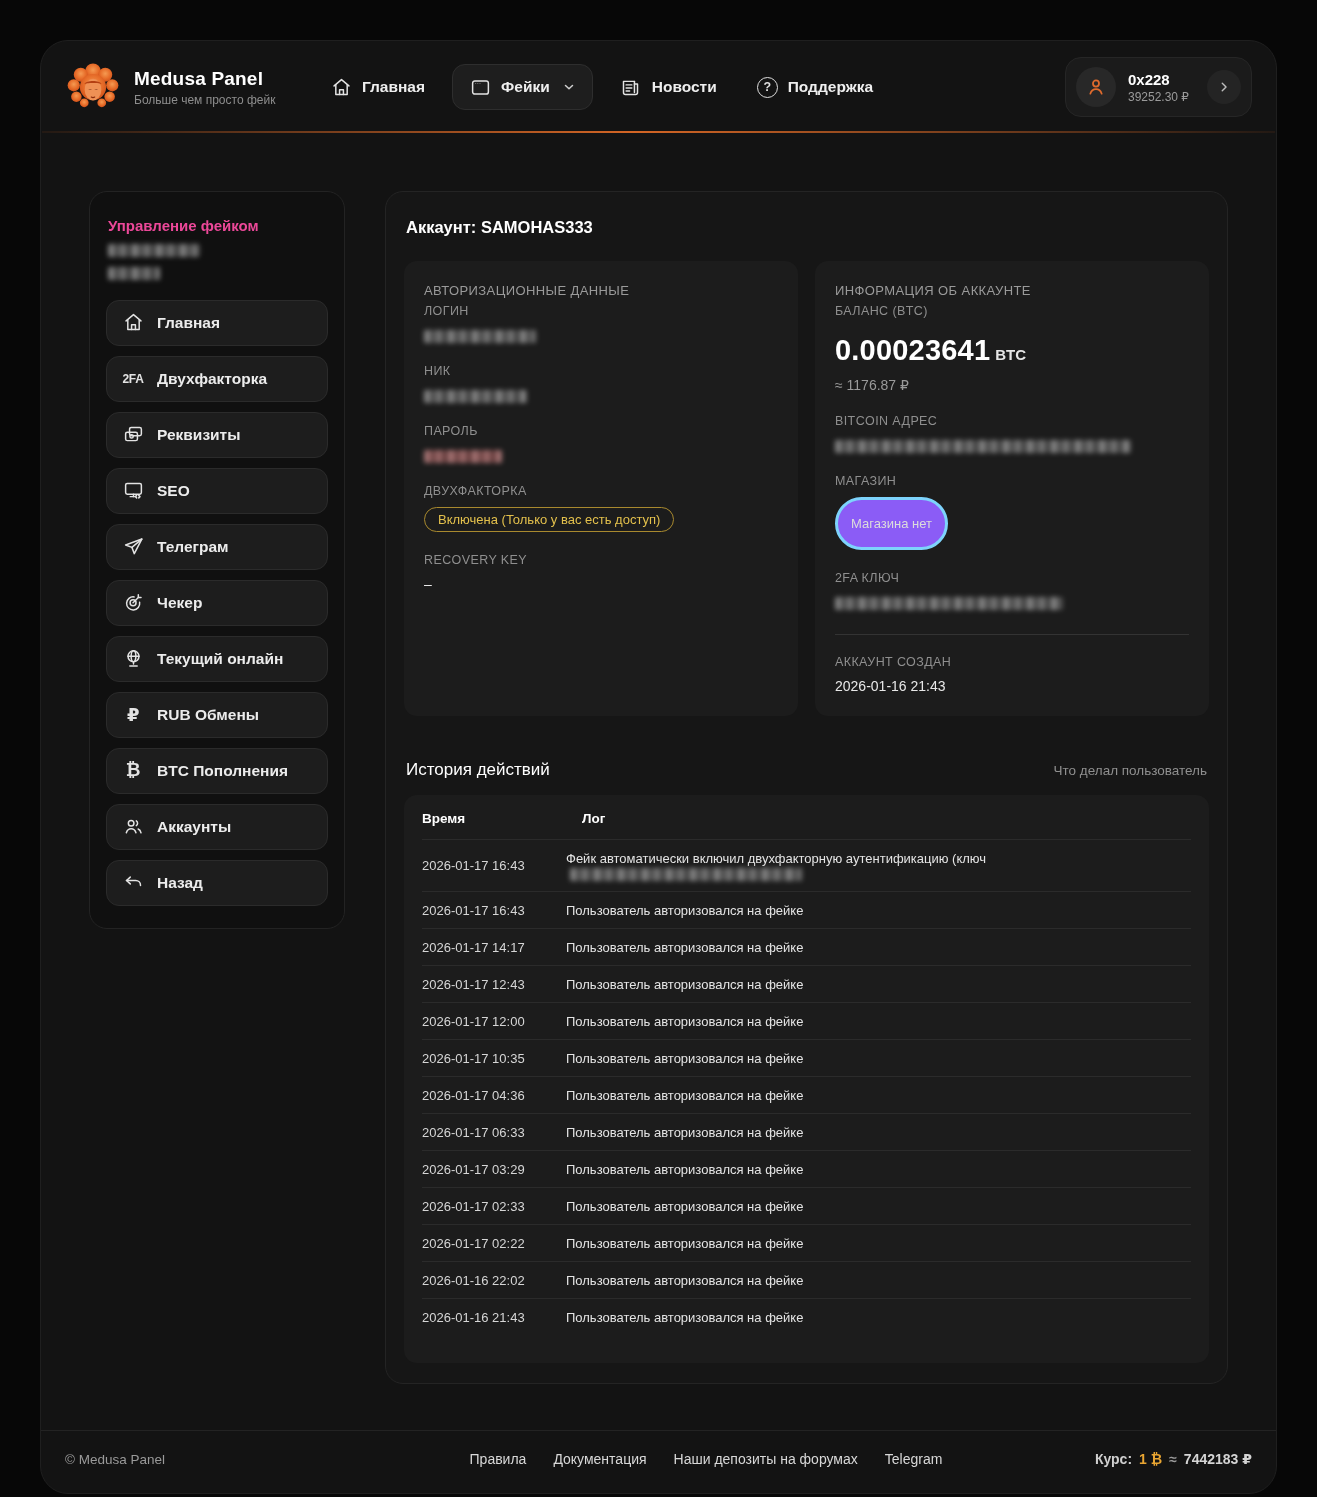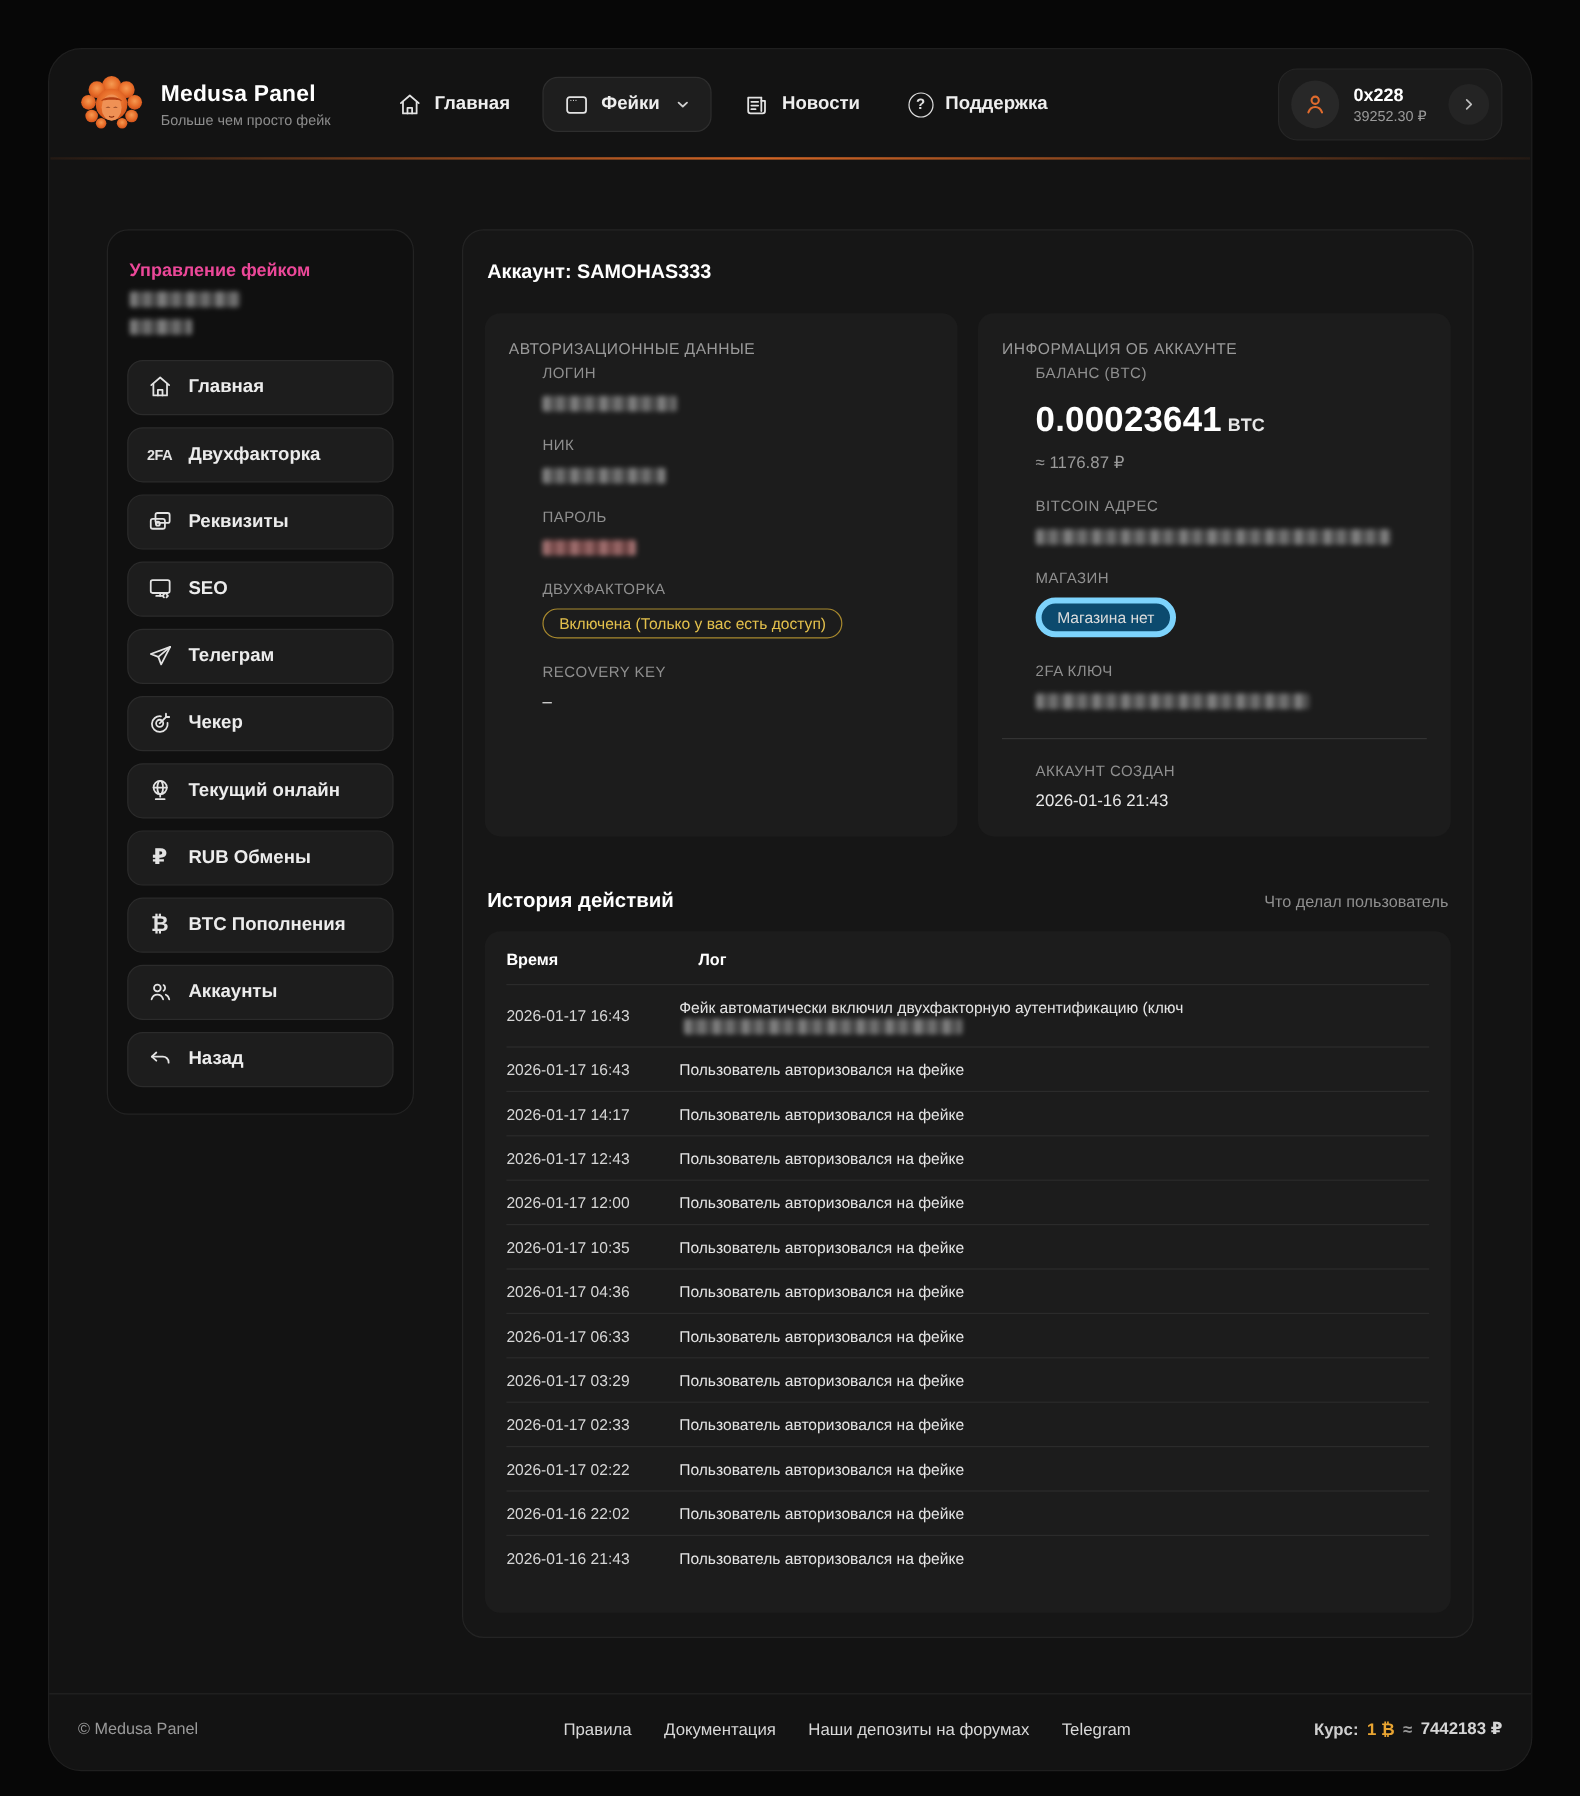--- a/index.html
+++ b/index.html
@@ -65,47 +65,47 @@
   .side-item:last-child { margin-bottom:0; }
   .main-panel {
     flex:1; background:#161616; border:1px solid #242424; border-radius:18px;
     padding:18px 18px 20px;
   }
   .account-title { font-size:16.5px; font-weight:bold; color:#fff; margin:8px 2px 24px; }
   .cards-row { display:flex; gap:17px; }
   .card { background:#1c1c1c; border-radius:13px; padding:22px 20px; flex:1 1 0; }
   .cards-row .card { min-height:398px; }
   .card-title { font-size:13px; color:#9a9a9a; letter-spacing:.4px; margin-bottom:6px; }
-  .field { margin-bottom:21px;margin-left:28px; }
+  .field { margin-bottom:21px; }
   .field-label { font-size:12.5px; color:#8f8f8f; letter-spacing:.4px; margin-bottom:9px; }
   .field-value { font-size:14px; color:#e8e8e8; }
   .balance-big { font-size:29px; font-weight:bold; color:#fff; letter-spacing:.2px; }
   .balance-unit { font-size:15px; font-weight:bold; margin-left:5px; }
   .balance-approx { font-size:14px; color:#9a9a9a; margin-top:10px; }
   .badge-yellow {
     display:inline-block; border:1px solid #a8892e; color:#e3c04c; font-size:13px;
     padding:4px 13px; border-radius:999px;
   }
   .badge-grey {
-    display:inline-block; border:5px solid #7dd3fc; background:#0c4a6e; color:#dcdcdc;
-    font-size:13px; padding:4px 13px; border-radius:999px;
+    display:inline-block; border:3px solid #7dd3fc; background:#8b5cf6; color:#dcdcdc;
+    font-size:13px; padding:16px 13px; border-radius:999px;
   }
   .card-divider { border-top:1px solid #333; margin:24px 0 20px; }
   
   .blur {
     display:inline-block; height:13px; border-radius:2px; vertical-align:middle;
     background:repeating-linear-gradient(90deg,#9a9a9a 0 6px,#5c5c5c 6px 12px,#878787 12px 18px,#4f4f4f 18px 24px);
     filter:blur(2.4px); opacity:.8;
   }
   .blur.red { background:repeating-linear-gradient(90deg,#c28585 0 6px,#8a5454 6px 12px,#b47777 12px 18px,#7c4a4a 18px 24px); }
   .w52{width:52px}.w78{width:78px}.w90{width:92px}.w100{width:103px}.w110{width:112px}
   .w225{width:228px}.w230{width:232px}.w295{width:296px}
   
   .history-head { display:flex; align-items:baseline; justify-content:space-between; margin:44px 2px 15px; }
-  .history-title { font-size:17px; font-weight:bold; color:#fff; }
+  .history-title { font-size:17px; font-weight:normal; color:#fff; }
   .history-sub { font-size:13.5px; color:#8f8f8f; }
   .table-card { padding:0 18px 28px; }
   .thead { display:flex; gap:40px; padding:16px 0 13px; }
   .th { font-size:13.5px; font-weight:bold; color:#fff; }
   .th.time, .td.time { width:120px; flex:0 0 auto; }
   .trow { display:flex; gap:24px; padding:10.5px 0; border-top:1px solid #2b2b2b; align-items:center; }
   .td { font-size:13px; color:#e4e4e4; }
   .td.time { color:#d6d6d6; }
   .td.log .blur { margin-left:4px; }
   

